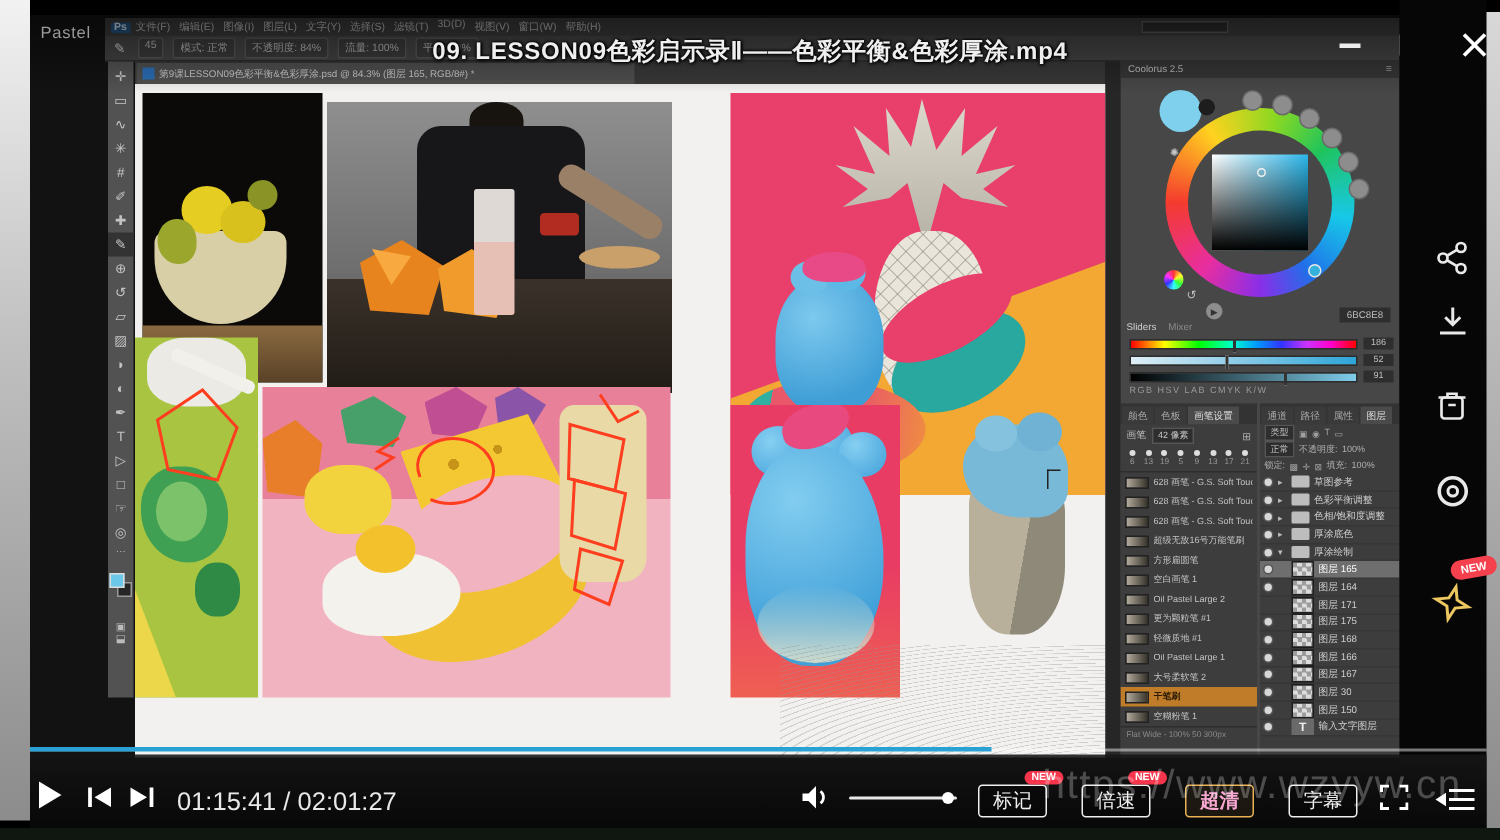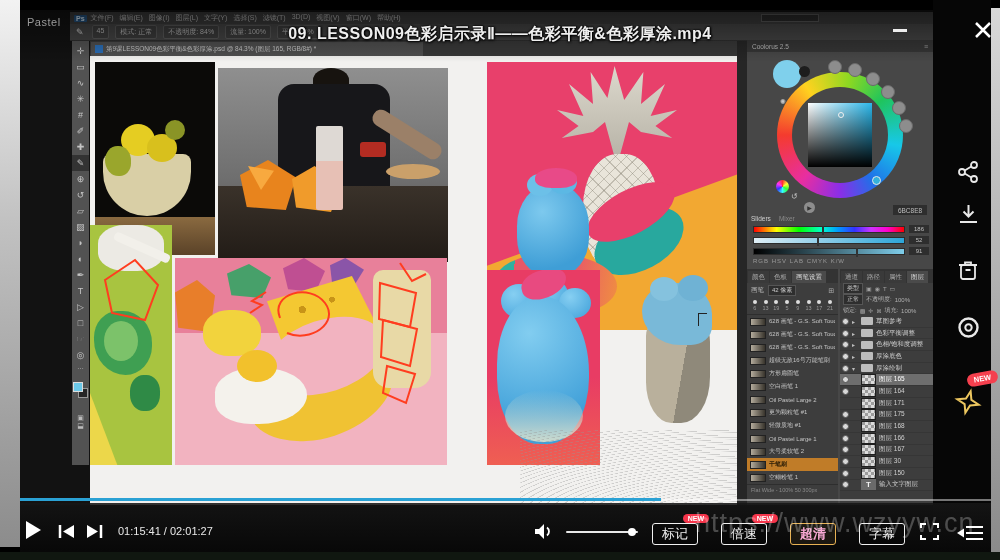--- a/index.html
+++ b/index.html
@@ -119,21 +119,21 @@
     font-size:7.5px;font-weight:bold;display:flex;align-items:center;justify-content:center;transform:rotate(-10deg);}
   .win-min{left:893px;top:29px;width:14px;height:3px;background:#ededed;}
   .win-max{left:933px;top:23px;width:14px;height:14px;border:2.5px solid #ededed;}
 
   
   .ctrlbar{left:20px;top:503px;width:971px;height:49px;background:linear-gradient(180deg,rgba(22,22,22,0.88),rgba(8,8,8,0.97));}
   .bottom-strip{left:0;top:552px;width:1000px;height:8px;background:#101710;}
   .prog-track{left:20px;top:499px;width:971px;height:2px;background:rgba(255,255,255,0.45);}
   .prog-played{left:20px;top:498px;height:3px;background:#2aa1d4;}
   .play-btn{left:26px;top:521px;width:0;height:0;border-top:9px solid transparent;border-bottom:9px solid transparent;border-left:15px solid #fff;}
-  .time{left:118px;top:525px;font-size:11px;color:#e8e8e8;white-space:nowrap;}
+  .time{left:118px;top:525px;font-size:17px;color:#e8e8e8;white-space:nowrap;}
   .vol-track{left:566px;top:531px;width:72px;height:2px;background:#e8e8e8;border-radius:1px;}
   .vol-knob{position:absolute;top:-3px;width:8px;height:8px;border-radius:50%;background:#fff;}
   .btnrow{left:652px;top:523px;display:flex;gap:23px;}
   .vbtn{position:relative;border:1.5px solid #f0f0f0;border-radius:3px;color:#f0f0f0;font-size:13px;padding:1px 9px;background:rgba(0,0,0,0.25);white-space:nowrap;}
   .vbtn.gold{border-color:#e8b254;color:#f9a8d4;background:rgba(232,178,84,0.08);font-weight:bold;}
   .nbadge{position:absolute;right:-12px;top:-10px;background:#f5354b;color:#fff;font-size:7px;font-weight:bold;border-radius:7px;padding:1px 5px;}
   svg{display:block;}
 </style>
 </head>
 <body>

